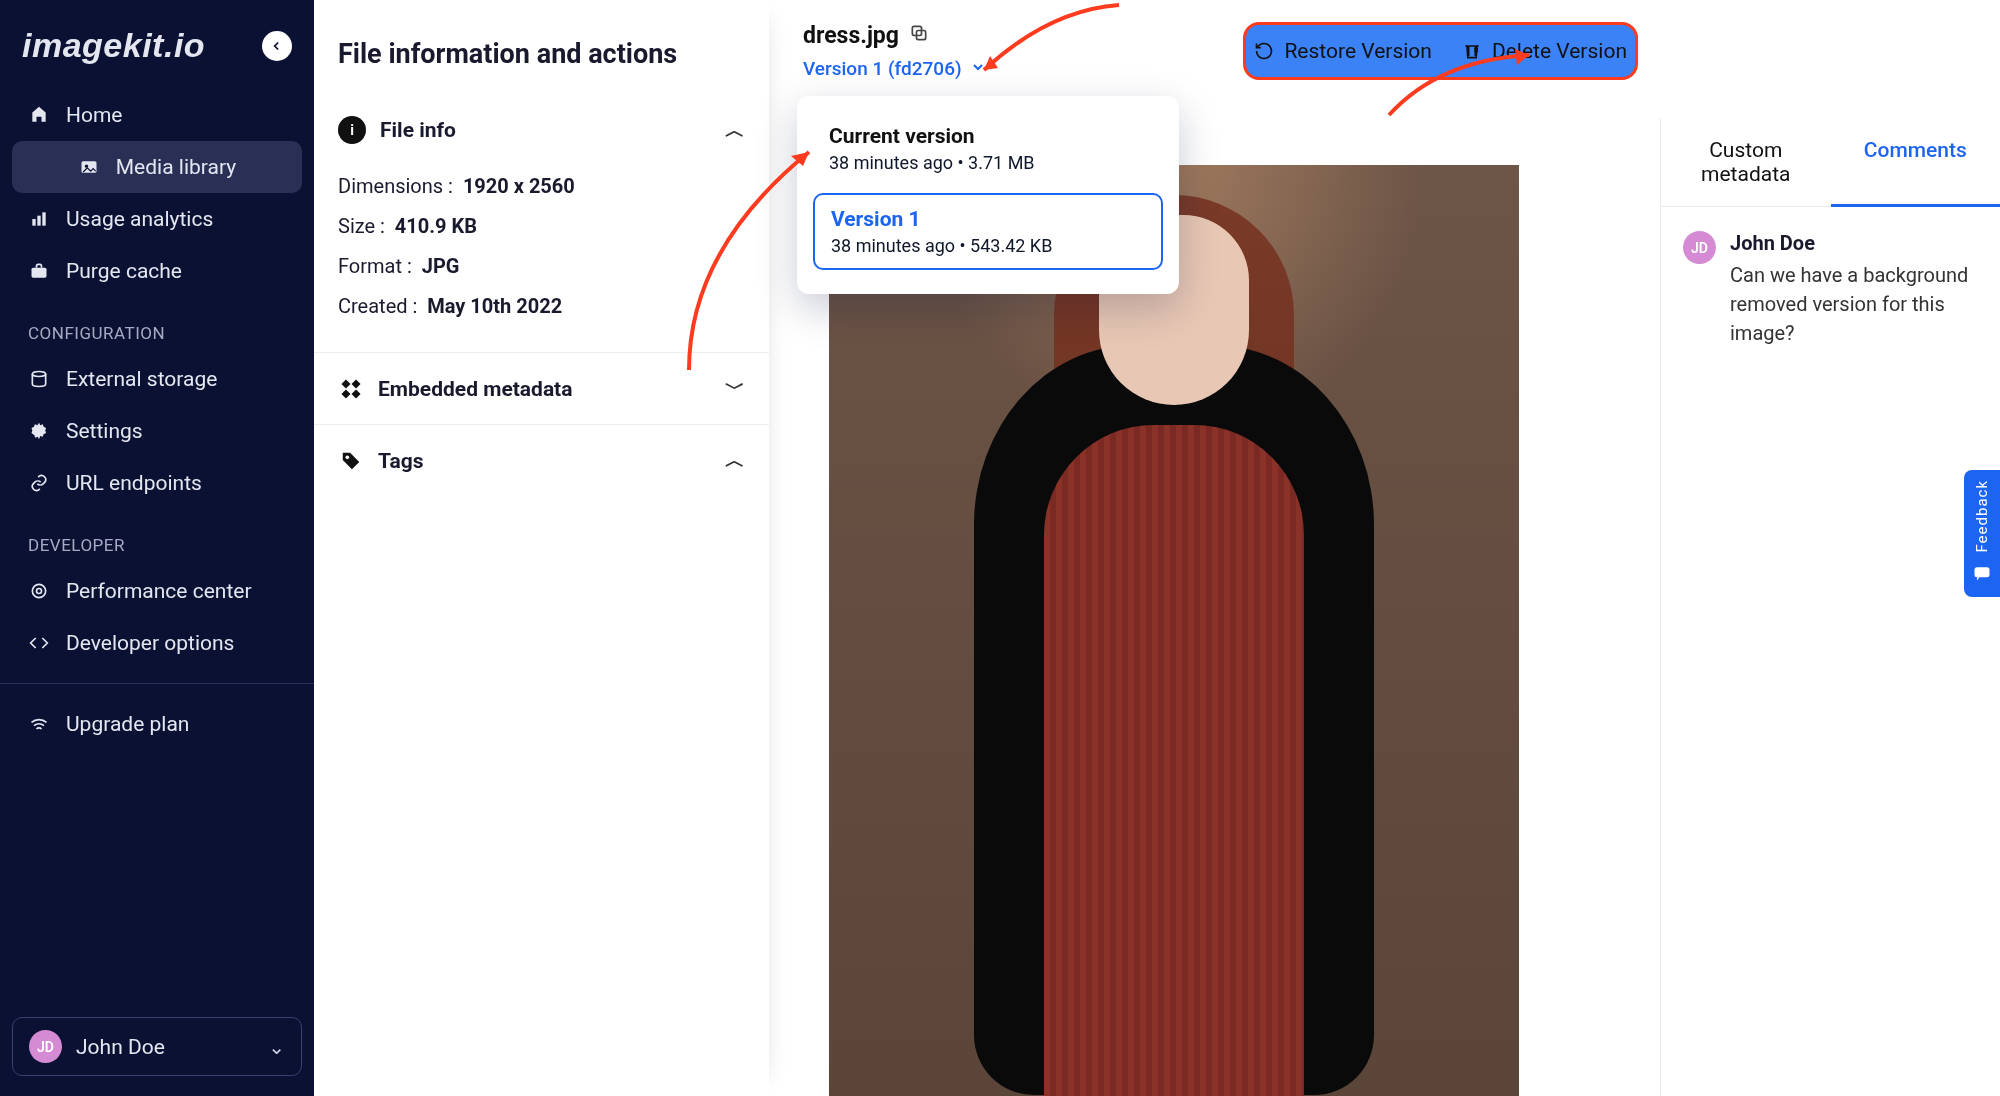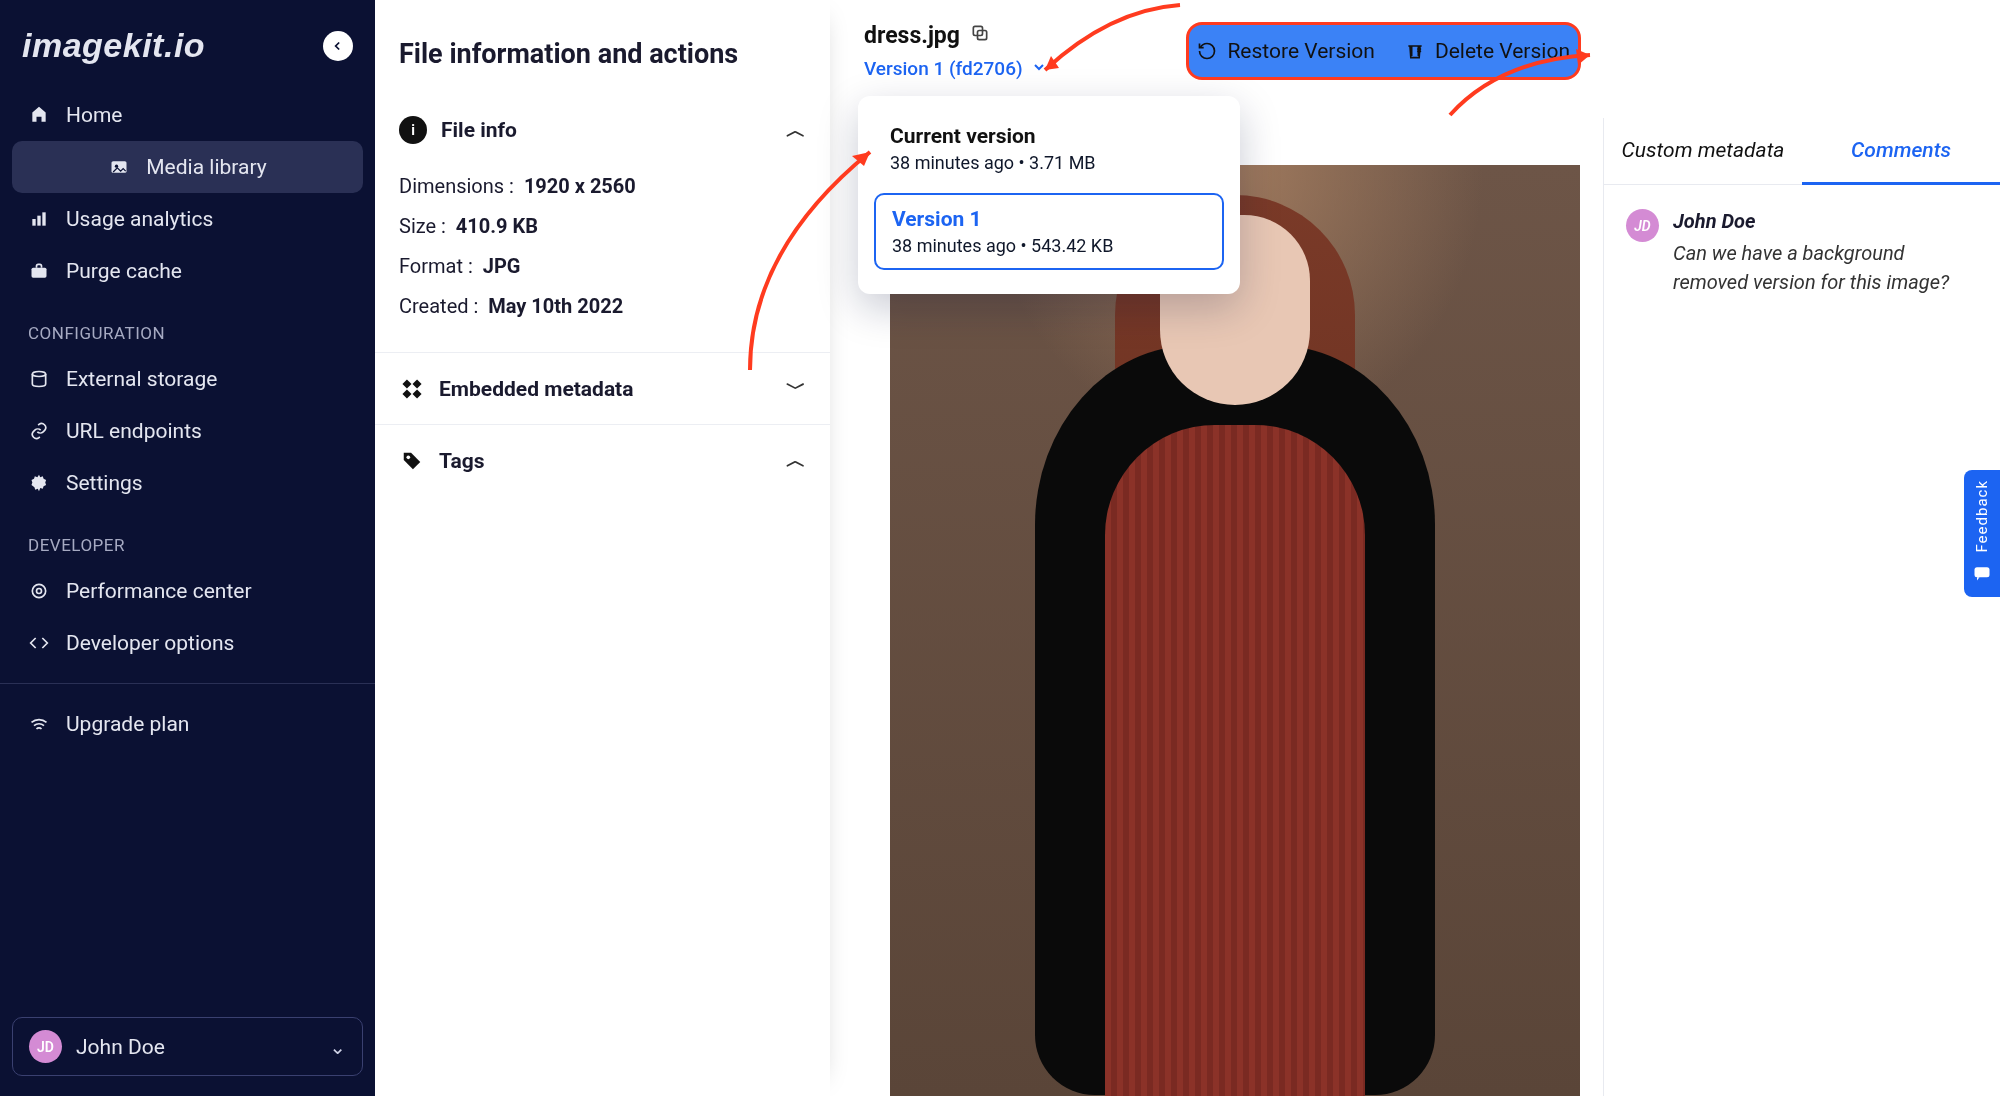--- a/index.html
+++ b/index.html
@@ -8,21 +8,21 @@
     background: #fff;
     width: 2000px;
     height: 1096px;
     overflow: hidden;
     display: flex;
     color: #1a1a2e;
     transform-origin: top left;
   }
   
   .sidebar {
-    width: 375px;
+    width: 314px;
     background: #0b1133;
     color: #e4e6f0;
     display: flex;
     flex-direction: column;
     padding: 26px 12px 20px 12px;
     position: relative;
   }
   .logo-row {
     display: flex;
     align-items: center;
@@ -219,25 +219,24 @@
     display:flex; gap:30px;
     padding: 14px 8px;
     border: 3px solid #ff3b1f;
     border-radius: 16px;
     font-size: 21px;
     z-index: 5;
     background:#3b82f6;
   }
   .action-btn { display:flex; align-items:center; gap:10px; cursor:pointer; color:#111; }
   .comments-panel {
-    width: 397px;
+    width: 340px;
     border-left: 1px solid #e8eaf0;
     display:flex; flex-direction:column;
     margin-top: 118px;
-    font-style: italic;
   }
   .tab-row { display:flex; }
   .tab {
     flex:1;
     text-align:center;
     padding: 20px 8px;
     font-size: 21px;
     color:#111;
     cursor:pointer;
     border-bottom: 1px solid #e8eaf0;
@@ -334,35 +333,35 @@
     <span class="icon">
       <svg width="20" height="20" viewBox="0 0 24 24" fill="none" stroke="#e4e6f0" stroke-width="2">
           <ellipse cx="12" cy="6" rx="8" ry="3"></ellipse>
           <path d="M4 6v12c0 1.7 3.6 3 8 3s8-1.3 8-3V6"></path>
         </svg>
     </span>
     <span>External storage</span>
   </div>
   <div class="nav-item">
     <span class="icon">
+      <svg width="20" height="20" viewBox="0 0 24 24" fill="#e4e6f0">
+          <circle cx="12" cy="12" r="3" fill="#0b1133"></circle>
+          <path d="M12 2l1.5 3 3-1 1 3 3 1.5-1 3 1 3-3 1.5-1 3-3-1L12 22l-1.5-3-3 1-1-3L3 14.5l1-3-1-3L6 7l1-3 3 1z"></path>
+        </svg>
+    </span>
+    <span>Settings</span>
+  </div>
+  <div class="nav-item">
+    <span class="icon">
       <svg width="20" height="20" viewBox="0 0 24 24" fill="none" stroke="#e4e6f0" stroke-width="2">
           <path d="M10 13a5 5 0 007 0l2-2a5 5 0 00-7-7l-1 1"></path>
           <path d="M14 11a5 5 0 00-7 0l-2 2a5 5 0 007 7l1-1"></path>
         </svg>
     </span>
     <span>URL endpoints</span>
-  </div>
-  <div class="nav-item">
-    <span class="icon">
-      <svg width="20" height="20" viewBox="0 0 24 24" fill="#e4e6f0">
-          <circle cx="12" cy="12" r="3" fill="#0b1133"></circle>
-          <path d="M12 2l1.5 3 3-1 1 3 3 1.5-1 3 1 3-3 1.5-1 3-3-1L12 22l-1.5-3-3 1-1-3L3 14.5l1-3-1-3L6 7l1-3 3 1z"></path>
-        </svg>
-    </span>
-    <span>Settings</span>
   </div>
 
   <div class="nav-section">DEVELOPER</div>
 
   <div class="nav-item">
     <span class="icon">
       <svg width="20" height="20" viewBox="0 0 24 24" fill="none" stroke="#e4e6f0" stroke-width="2">
           <circle cx="12" cy="12" r="8"></circle>
           <circle cx="12" cy="12" r="3"></circle>
         </svg>

